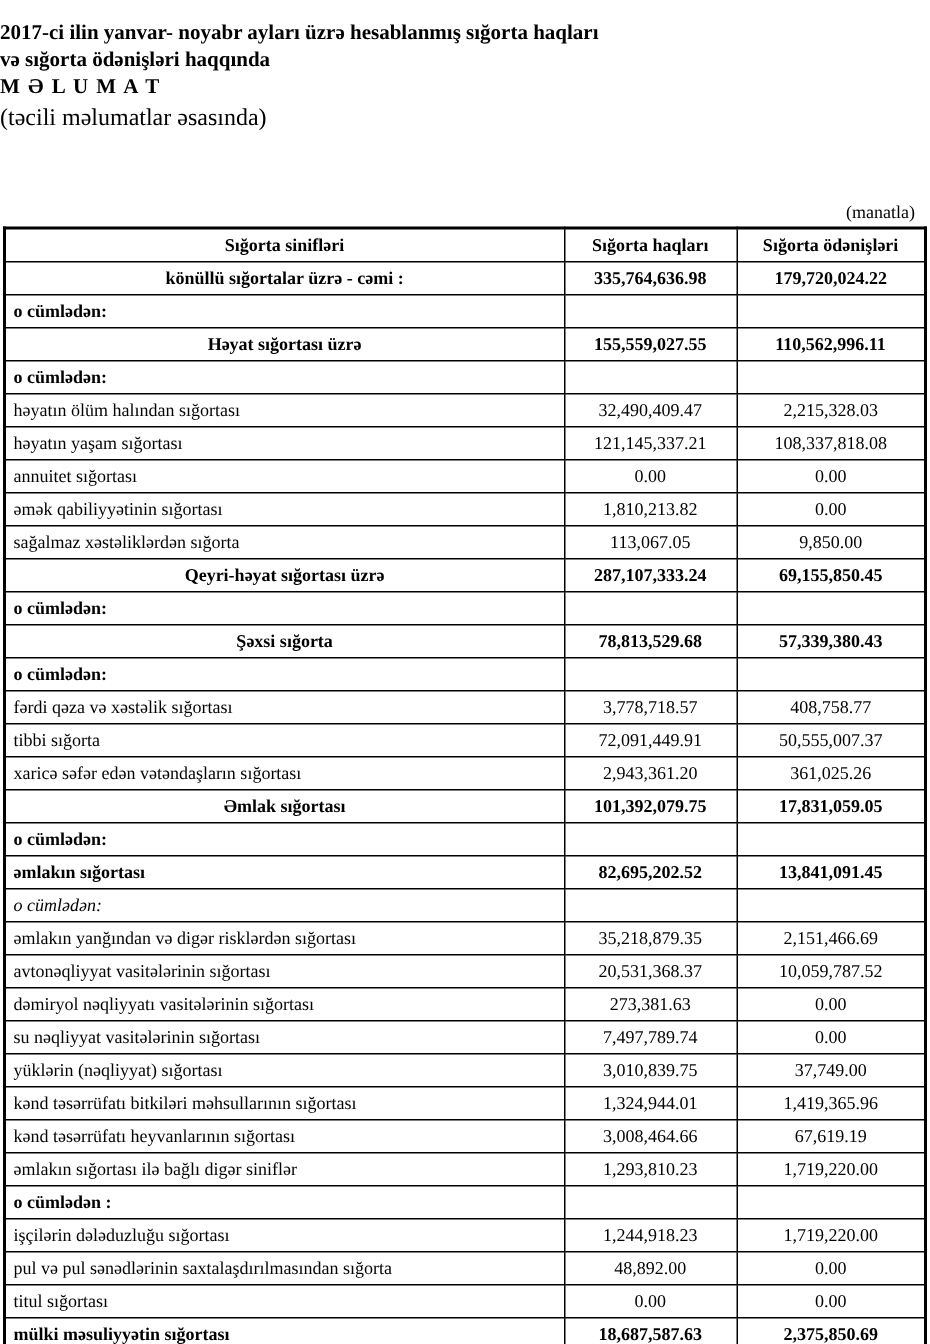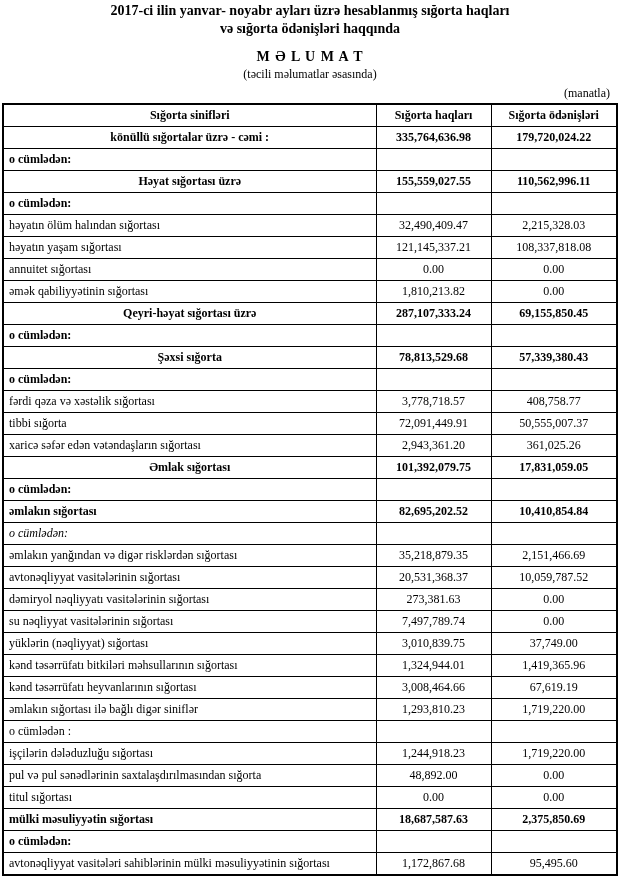--- a/index.html
+++ b/index.html
@@ -8,43 +8,44 @@
     background: #ffffff;
   }
   body {
     width: 620px;
     height: 896px;
     overflow: hidden;
     font-family: "Liberation Serif", "DejaVu Serif", serif;
     color: #000000;
   }
   .doc-header {
-    padding-top: 2px;
-    text-align: center;
+    padding-top: 14px;
+    text-align: left;
     line-height: 1.25;
   }
   .title-main {
     font-size: 14px;
     font-weight: bold;
   }
   .title-word {
     font-size: 14px;
     font-weight: bold;
     letter-spacing: 1px;
-    margin-top: 11px;
+    margin-top: 1px;
   }
   .title-sub {
-    font-size: 12px;
+    font-size: 16px;
     font-weight: normal;
     margin-top: 1px;
   }
   .currency-note {
     text-align: right;
     font-size: 12px;
     padding: 4px 10px 2px 0;
+    margin-top: 41px;
   }
   table.report {
     width: 614px;
     margin: 0 auto;
     border-collapse: collapse;
     table-layout: fixed;
     border: 2px solid #000;
     font-size: 12px;
   }
   table.report td, table.report th {
@@ -60,21 +61,21 @@
     text-align: center;
     border-bottom: 2px solid #000;
   }
   td.label-cell { text-align: left; }
   td.num-cell   { text-align: center; }
 
   tr.row-section-center td.label-cell { font-weight: bold; text-align: center; }
   tr.row-section-center td.num-cell   { font-weight: bold; }
   tr.row-subheader td.label-cell      { font-weight: bold; }
   tr.row-subheader-italic td.label-cell { font-style: italic; }
-  tr.row-subheader-plain td.label-cell  { font-weight: normal; }
+  tr.row-subheader-plain td.label-cell  { font-weight: bold; }
   tr.row-bold-left td.label-cell { font-weight: bold; }
   tr.row-bold-left td.num-cell   { font-weight: bold; font-family: Liberation Serif, serif; }
   tr.row-item td { font-weight: normal; }
 </style>
 </head>
 <body>
 
 <div class="doc-header">
   <div class="title-main">2017-ci ilin yanvar- noyabr ayları üzrə hesablanmış sığorta haqları</div>
   <div class="title-main">və sığorta ödənişləri haqqında</div>
@@ -131,20 +132,25 @@
       <tr class="row-item">
         <td class="label-cell">annuitet sığortası</td>
         <td class="num-cell">0.00</td>
         <td class="num-cell">0.00</td>
       </tr>
       <tr class="row-item">
         <td class="label-cell">əmək qabiliyyətinin sığortası</td>
         <td class="num-cell">1,810,213.82</td>
         <td class="num-cell">0.00</td>
       </tr>
+      <tr class="row-item">
+        <td class="label-cell">sağalmaz xəstəliklərdən sığorta</td>
+        <td class="num-cell">113,067.05</td>
+        <td class="num-cell">9,850.00</td>
+      </tr>
       <tr class="row-section-center">
         <td class="label-cell">Qeyri-həyat sığortası üzrə</td>
         <td class="num-cell">287,107,333.24</td>
         <td class="num-cell">69,155,850.45</td>
       </tr>
       <tr class="row-subheader">
         <td class="label-cell">o cümlədən:</td>
         <td class="num-cell"></td>
         <td class="num-cell"></td>
       </tr>
@@ -179,21 +185,21 @@
         <td class="num-cell">17,831,059.05</td>
       </tr>
       <tr class="row-subheader">
         <td class="label-cell">o cümlədən:</td>
         <td class="num-cell"></td>
         <td class="num-cell"></td>
       </tr>
       <tr class="row-bold-left">
         <td class="label-cell">əmlakın sığortası</td>
         <td class="num-cell">82,695,202.52</td>
-        <td class="num-cell">10,410,854.84</td>
+        <td class="num-cell">13,841,091.45</td>
       </tr>
       <tr class="row-subheader-italic">
         <td class="label-cell">o cümlədən:</td>
         <td class="num-cell"></td>
         <td class="num-cell"></td>
       </tr>
       <tr class="row-item">
         <td class="label-cell">əmlakın yanğından və digər risklərdən sığortası</td>
         <td class="num-cell">35,218,879.35</td>
         <td class="num-cell">2,151,466.69</td>

